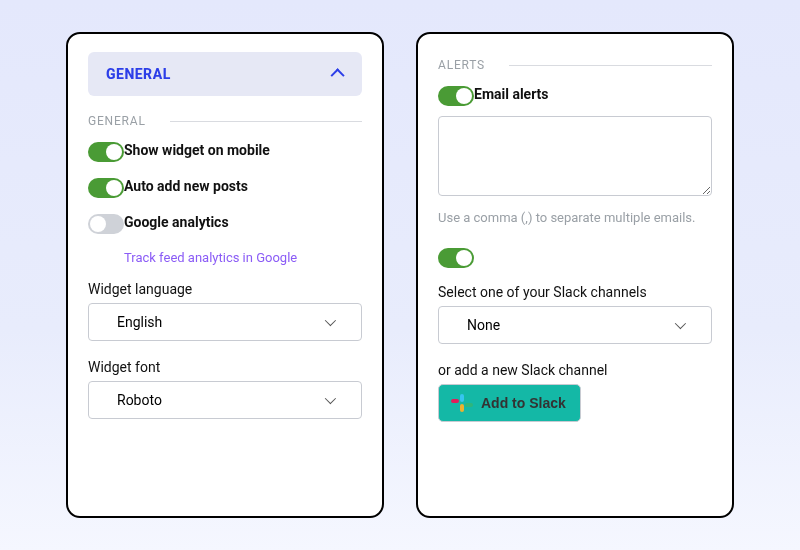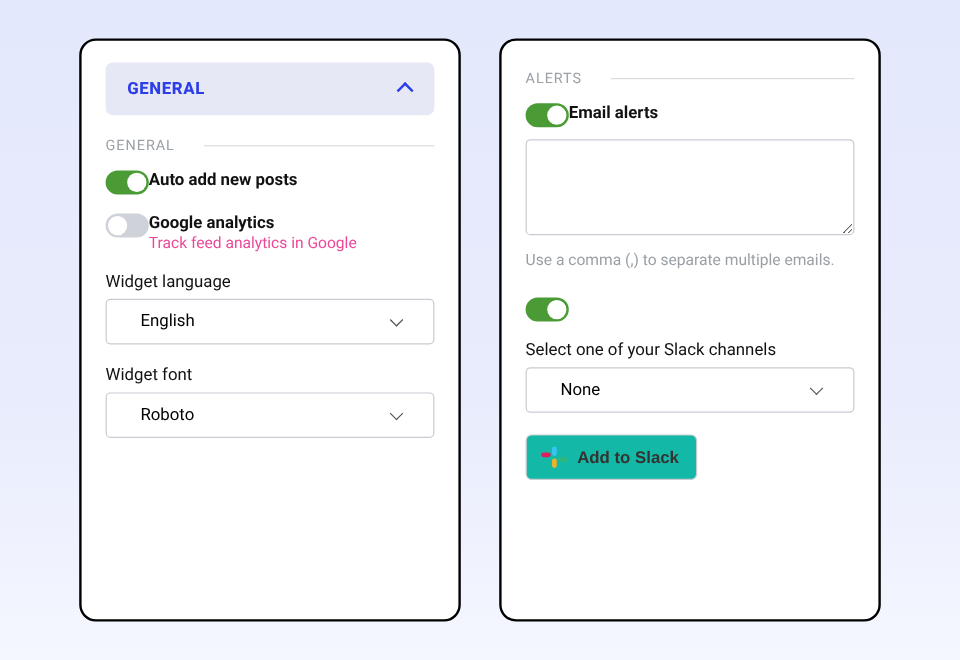--- a/index.html
+++ b/index.html
@@ -83,22 +83,22 @@
 .toggle.on::after { right: 2px; }
 .toggle.off::after { left: 2px; }
 .toggle-text { flex: 1; }
 .toggle-label {
   font-weight: 700;
   font-size: 14px;
   color: #111;
 }
 .toggle-sub {
   font-size: 13px;
-  color: #ec4899;
-  margin-top: 2px;
+  color: #8b5cf6;
+  margin-top: 20px;
 }
 .field-label {
   font-weight: 400;
   font-size: 14px;
   color: #111;
   margin-bottom: 6px;
 }
 .select {
   border: 1px solid #c8cbd2;
   border-radius: 4px;
@@ -167,20 +167,26 @@
     <span class="accordion-title">GENERAL</span>
     <span class="chev-up"></span>
   </div>
 
   <div class="section-legend">
     <span class="label">GENERAL</span>
     <span class="rule"></span>
   </div>
 
 
+  <div class="toggle-row">
+    <div class="toggle on"></div>
+    <div class="toggle-text">
+      <div class="toggle-label">Show widget on mobile</div>
+    </div>
+  </div>
 
   <div class="toggle-row">
     <div class="toggle on"></div>
     <div class="toggle-text">
       <div class="toggle-label">Auto add new posts</div>
     </div>
   </div>
 
   <div class="toggle-row">
     <div class="toggle off"></div>
@@ -222,20 +228,21 @@
   <div class="toggle-row">
     <div class="toggle on"></div>
   </div>
 
   <div class="field-label">Select one of your Slack channels</div>
   <div class="select">
     <span>None</span>
     <span class="chev-down"></span>
   </div>
 
+  <div class="field-label">or add a new Slack channel</div>
   <button class="slack-btn">
     <span class="slack-icon">
       <span class="s1"></span>
         <span class="s2"></span>
         <span class="s3"></span>
         <span class="s4"></span>
     </span>
     <span>Add to Slack</span>
   </button>
 </div>

